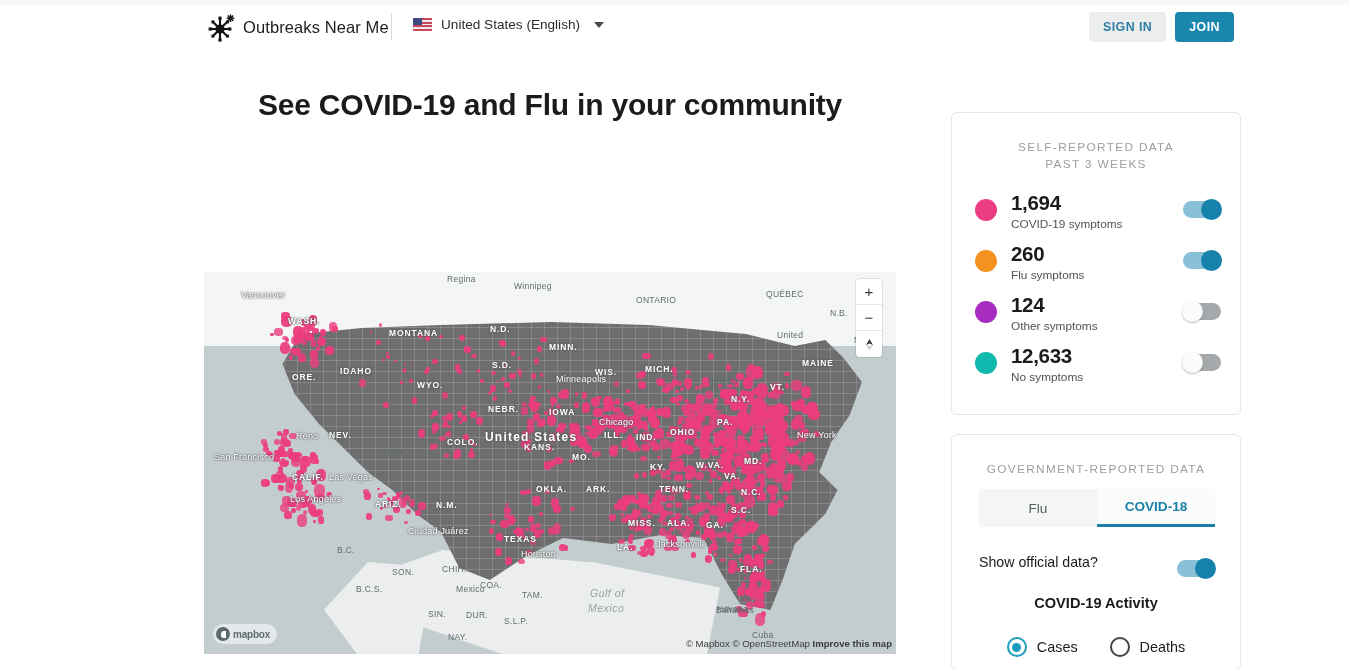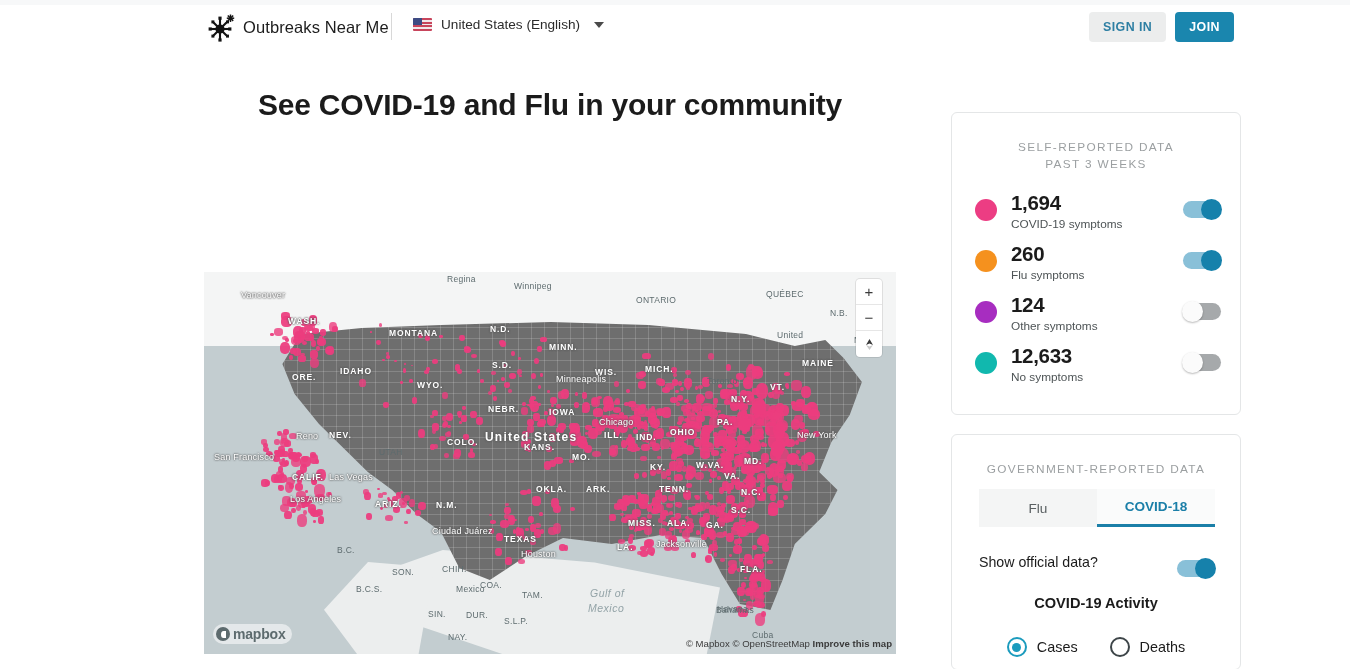--- a/index.html
+++ b/index.html
@@ -84,21 +84,21 @@
   .map-ctrls { position:absolute; right:14px; top:7px; width:26px; background:#fff; border-radius:4px;
                box-shadow:0 0 0 1px rgba(0,0,0,.09); overflow:hidden; }
   .map-ctrl { height:26px; display:flex; align-items:center; justify-content:center; cursor:pointer;
               font-size:15px; color:#3a3a3a; border-bottom:1px solid #e6e6e6; }
   .map-ctrl:last-child{border-bottom:none;}
 
   .mapbox-logo { position:absolute; left:9px; bottom:10px; height:20px; display:flex; align-items:center;
                  gap:3px; background:rgba(255,255,255,.55); border-radius:10px; padding:0 7px 0 3px; }
   .mb-dot { width:14px;height:14px;border-radius:50%;background:#5d6b6e;display:flex;align-items:center;justify-content:center; }
   .mb-dot::after{content:"";width:5px;height:7px;background:#fff;border-radius:50% 0 0 50%;}
-  .mb-word { font-size:14px; font-weight:700; color:#5d6b6e; letter-spacing:-.2px; }
+  .mb-word { font-size:10px; font-weight:700; color:#5d6b6e; letter-spacing:-.2px; }
   .attrib { position:absolute; right:4px; bottom:5px; font-size:9.6px; color:#3b3b3b; white-space:nowrap; }
   .attrib b { font-weight:700; }
 
   
   .card { position:absolute; background:#fff; border:1px solid #e4e6e7; border-radius:6px; }
   #card-self { left:951px; top:112px; width:290px; height:303px; }
   #card-gov  { left:951px; top:434px; width:290px; height:236px; }
 
   .card-heading { text-align:center; font-size:11.8px; color:#9b9fa1; letter-spacing:1.35px; line-height:17px; }
 
@@ -1280,21 +1280,21 @@
         <span class="map-label" style="left: 243px; top: 165px;">COLO.</span>
         <span class="map-label dark" style="left: 175px; top: 175px;">UTAH</span>
         <span class="map-label" style="left: 125px; top: 158px;">NEV.</span>
         <span class="map-label" style="left: 88px; top: 200px;">CALIF.</span>
         <span class="map-label" style="left: 171px; top: 227px;">ARIZ.</span>
         <span class="map-label" style="left: 232px; top: 228px;">N.M.</span>
         <span class="map-label" style="left: 300px; top: 262px;">TEXAS</span>
         <span class="map-label" style="left: 536px; top: 292px;">FLA.</span>
         <span class="map-label city" style="left: 452px; top: 267px;">Jacksonville</span>
         <span class="map-label city" style="left: 317px; top: 277px; text-align: center;">Houston</span>
-        <span class="map-label city" style="left: 204px; top: 254px; margin-left: 24px;">Ciudad Juárez</span>
+        <span class="map-label city" style="left: 204px; top: 254px;">Ciudad Juárez</span>
         <span class="map-label city" style="left: 92px; top: 159px;">Reno</span>
         <span class="map-label city" style="left: 125px; top: 200px;">Las Vegas</span>
         <span class="map-label city" style="left: 86px; top: 222px;">Los Angeles</span>
         <span class="map-label city" style="left: 10px; top: 180px;">San Francisco</span>
         <span class="map-label big" style="left: 281px; top: 158px;">United States</span>
         <span class="map-label dark" style="left: 252px; top: 312px;">Mexico</span>
         <span class="map-label gulf" style="left: 386px; top: 315px;">Gulf of</span>
         <span class="map-label gulf" style="left: 384px; top: 330px;">Mexico</span>
         <span class="map-label dark" style="left: 513px; top: 332px;">Havana</span>
         <span class="map-label dark" style="left: 548px; top: 358px;">Cuba</span>

